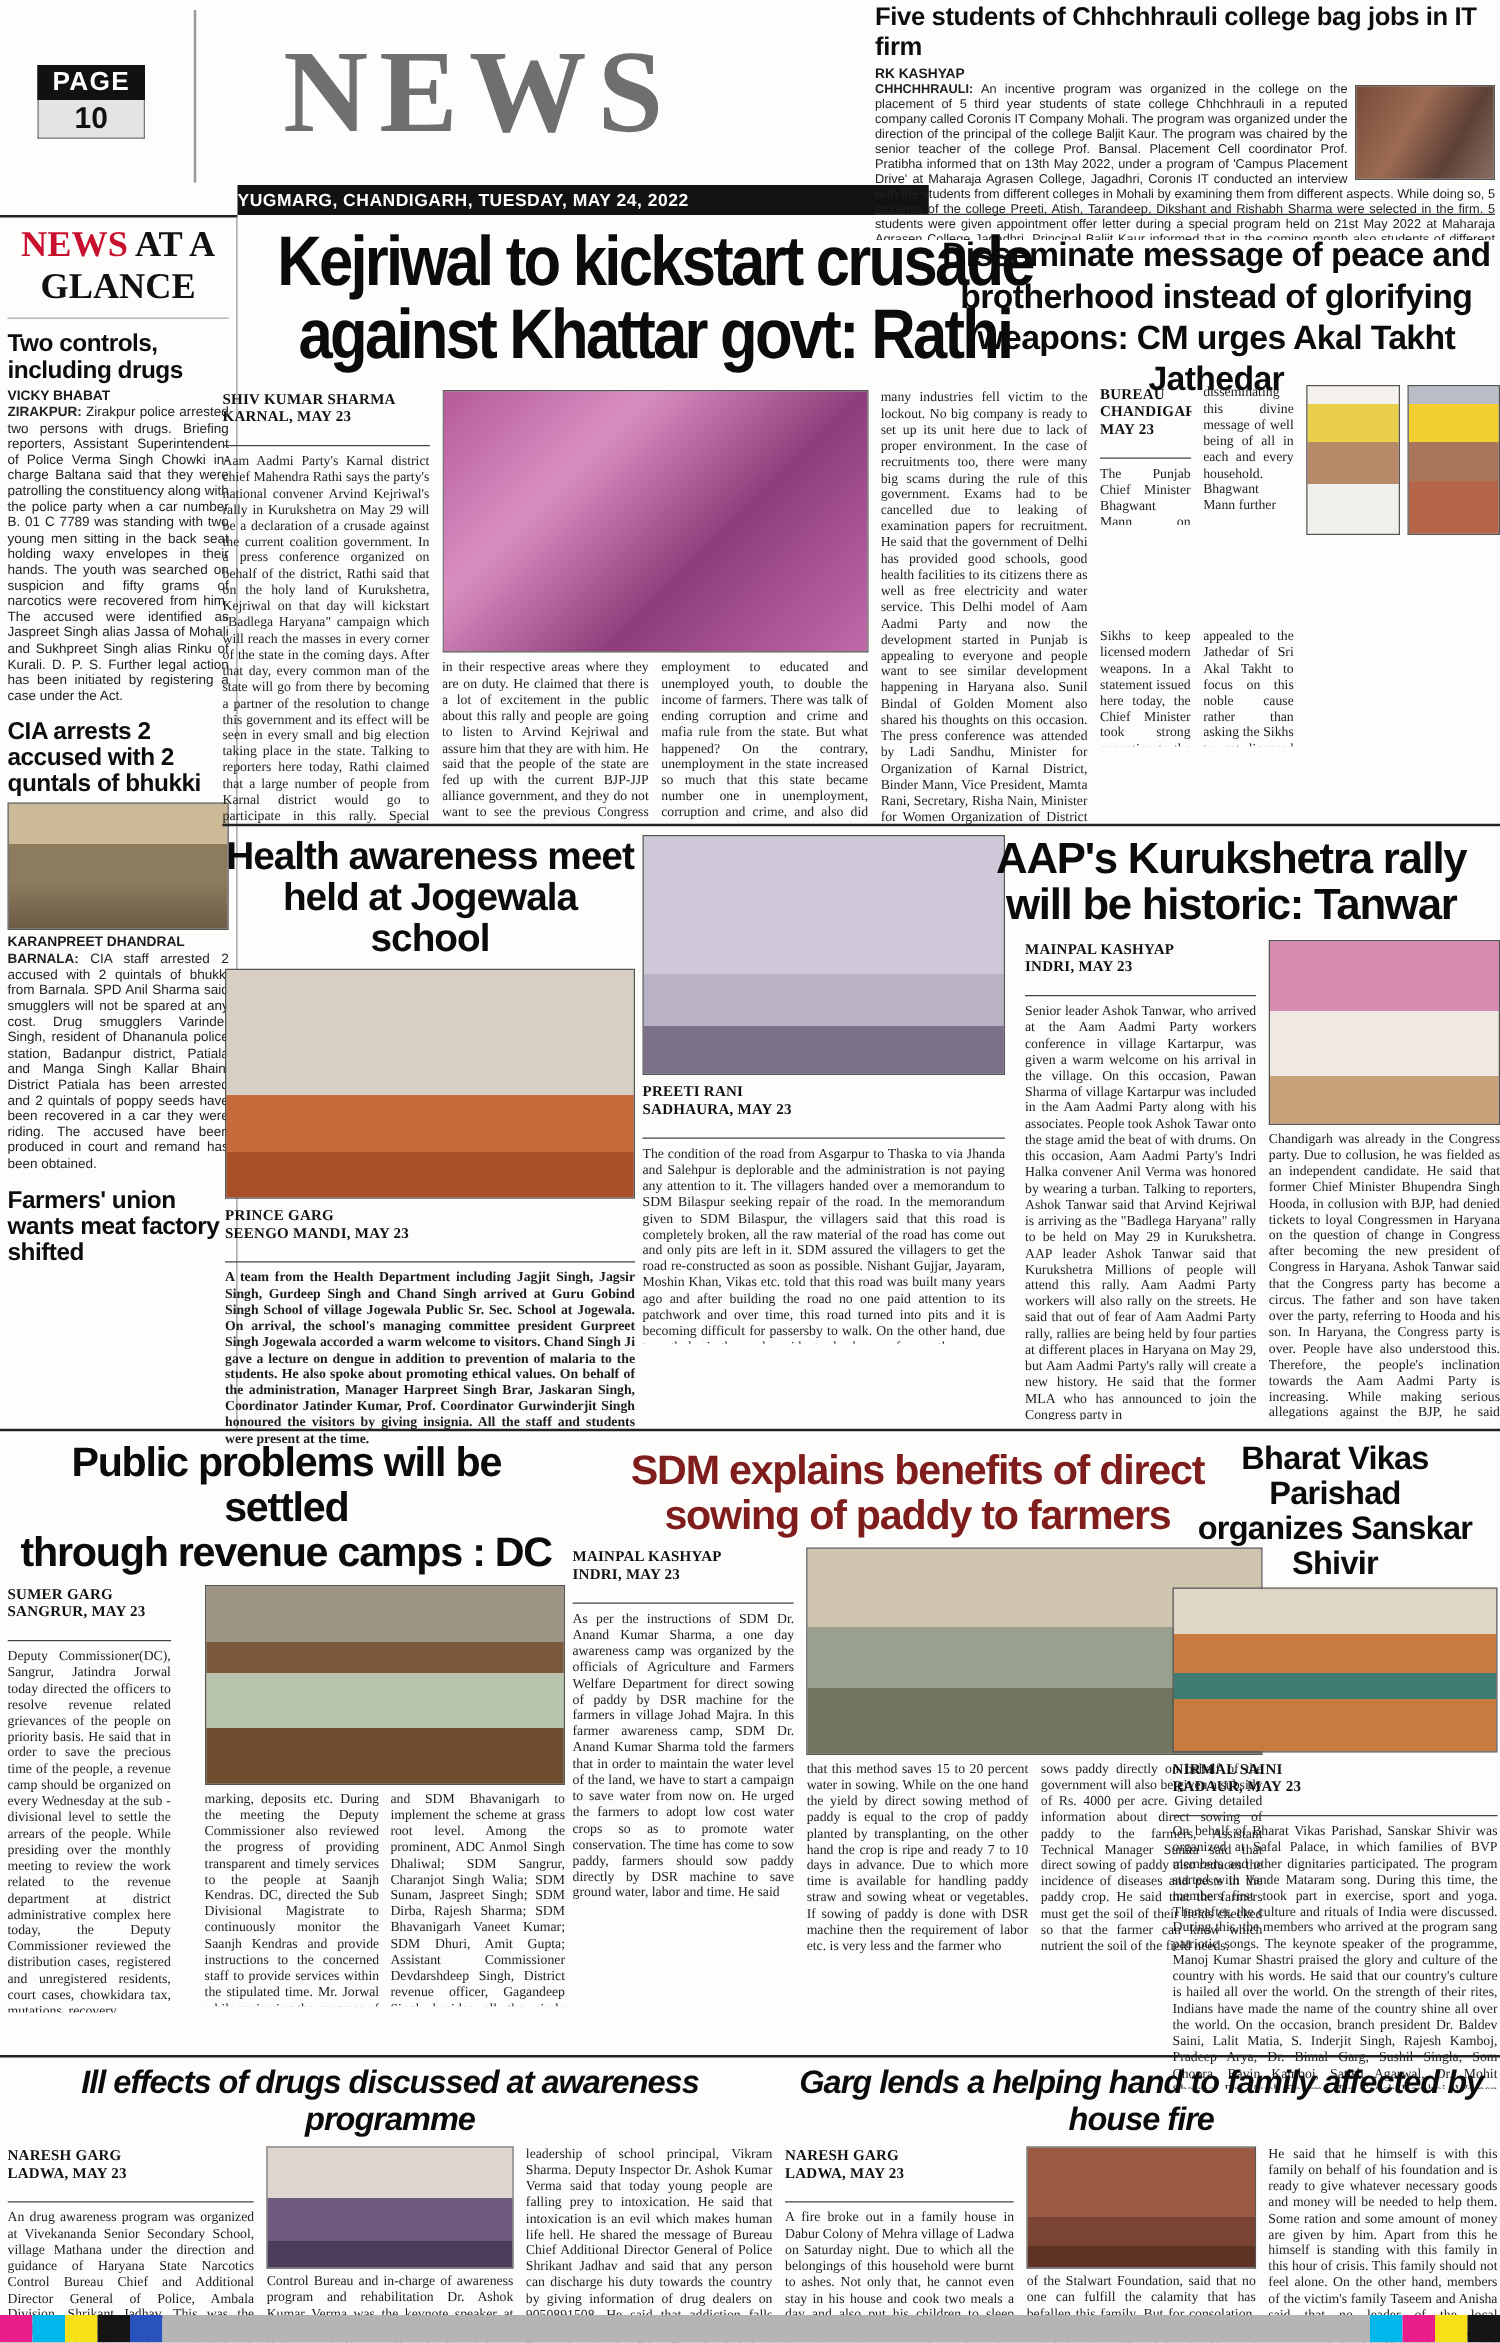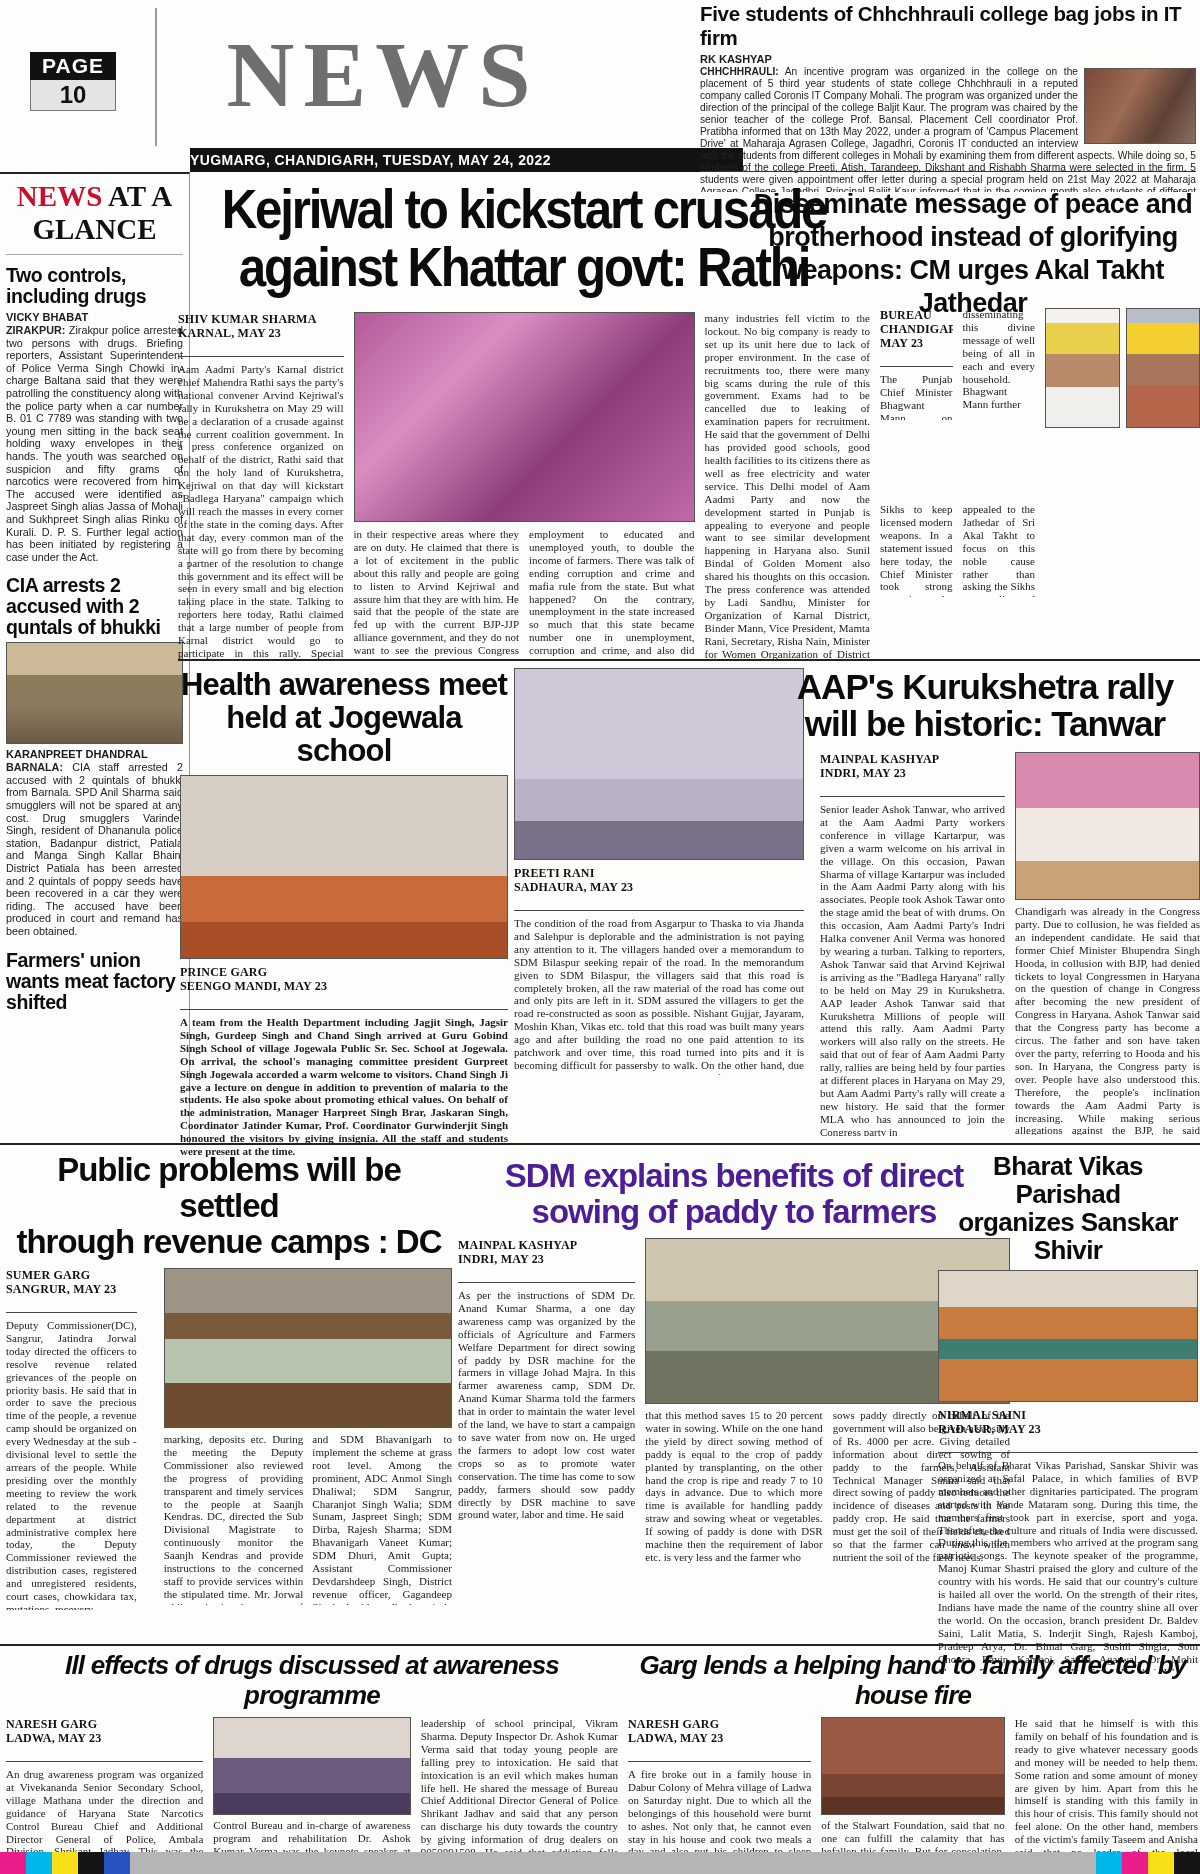--- a/index.html
+++ b/index.html
@@ -81,21 +81,21 @@
   .pubcamps { left:6px; top:1152px; width:446px; }
   .pubcamps h1 { font:bold 33px/36px "Liberation Sans",sans-serif; letter-spacing:-1px; text-align:center; color:#0b0b0b; margin-bottom:8px; }
   .pubcamps .content { display:grid; grid-template-columns:repeat(3,1fr); gap:27px; height:342px; }
   .pubcamps .c1 { height:342px; overflow:hidden; }
   .pubcamps .mid { grid-column:span 2; }
   .pubcamps .mid .photo { width:100%; height:160px; margin-bottom:5px; }
   .pubcamps .mid .inner { display:grid; grid-template-columns:1fr 1fr; gap:9px; height:172px; }
   .pubcamps .mid .inner > div { overflow:hidden; }
 
   .sdm { left:458px; top:1158px; width:552px; }
-  .sdm h1 { font:bold 33px/36px "Liberation Sans",sans-serif; letter-spacing:-1px; text-align:center; color:#4c1d95; margin-bottom:8px; }
+  .sdm h1 { font:bold 33px/36px "Liberation Sans",sans-serif; letter-spacing:-1px; text-align:center; color:#7f1d1d; margin-bottom:8px; }
   .sdm .content { display:grid; grid-template-columns:repeat(3,1fr); gap:10px; height:336px; }
   .sdm .c1 { height:336px; overflow:hidden; }
   .sdm .mid { grid-column:span 2; }
   .sdm .mid .photo { width:100%; height:166px; margin-bottom:5px; }
   .sdm .mid .inner { display:grid; grid-template-columns:1fr 1fr; gap:10px; height:160px; }
   .sdm .mid .inner > div { overflow:hidden; }
 
   .bharat { left:938px; top:1152px; width:260px; }
   .bharat h1 { font:bold 26px/28px "Liberation Sans",sans-serif; letter-spacing:-.6px; text-align:center; color:#0b0b0b; margin-bottom:6px; }
   .bharat .photo { width:100%; height:132px; margin-bottom:6px; }

